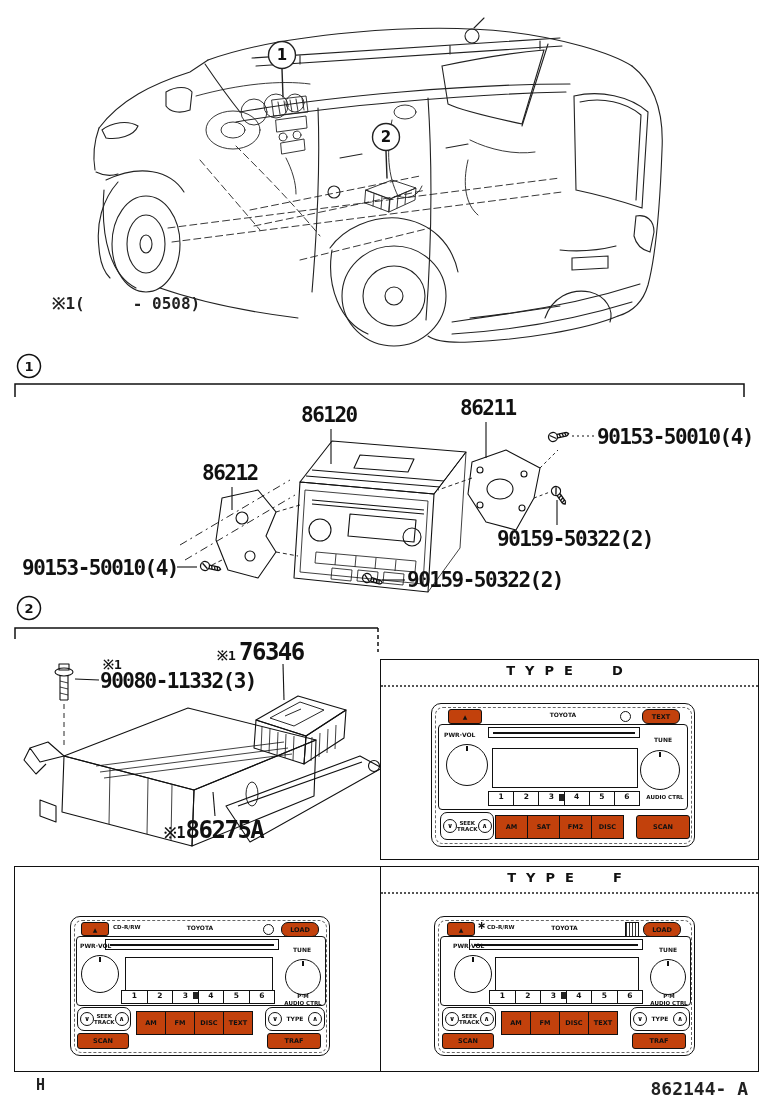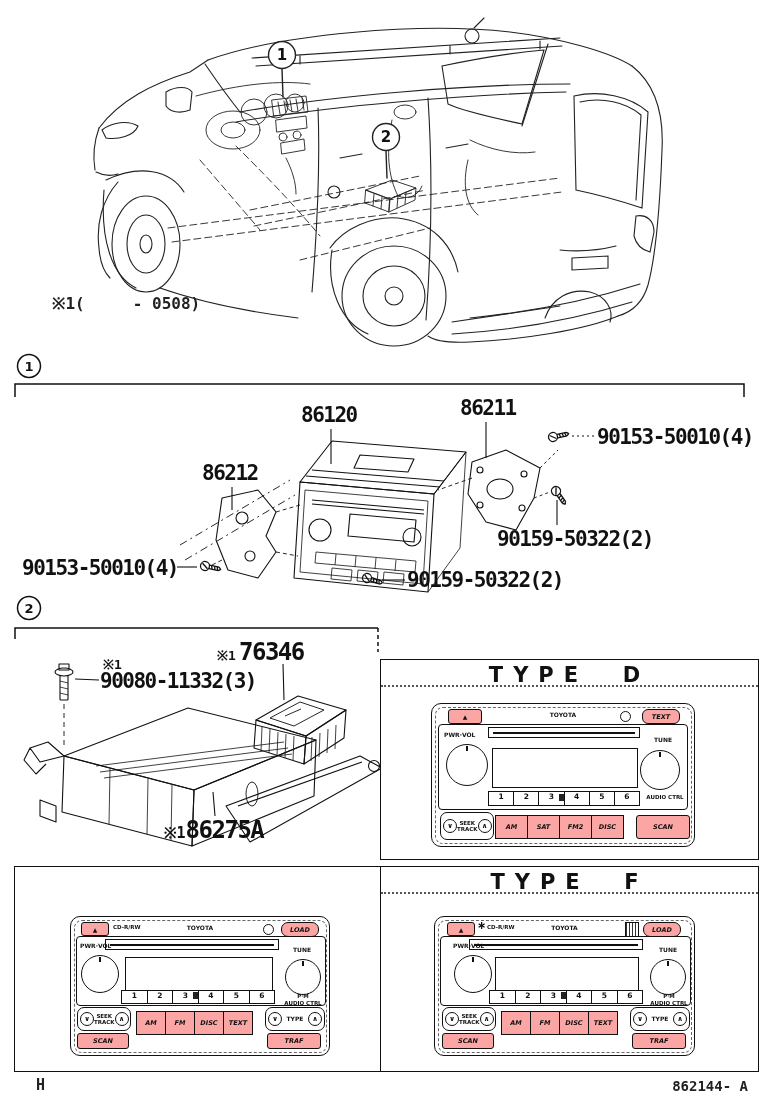--- a/index.html
+++ b/index.html
@@ -16,33 +16,33 @@
   .notemark{
     position:absolute;font-family:"DejaVu Sans Mono",monospace;font-weight:700;
     font-size:13px;white-space:nowrap;color:#111;
   }
   .note-text{
     position:absolute;font-family:"DejaVu Sans Mono",monospace;font-weight:700;
     font-size:16px;white-space:pre;color:#222;
   }
   .type-box{position:absolute;border:1.6px solid #111;background:#fff;}
   .type-head{
-    text-align:center;font-size:21px;font-weight:700;letter-spacing:10px;
+    text-align:center;font-size:13px;font-weight:700;letter-spacing:10px;
     padding-top:3px;height:22px;border-bottom:2px dotted #555;
     font-family:"DejaVu Sans",sans-serif;color:#111;white-space:pre;
   }
   .footer-txt{position:absolute;font-family:"DejaVu Sans Mono",monospace;font-weight:700;color:#222;}
 
   
   .face{position:absolute;border:1.7px solid #111;border-radius:10px;background:#fff;}
   .face-dash{position:absolute;inset:2.5px;border:1px dashed #666;border-radius:8px;}
   .upper{position:absolute;border:1.3px solid #111;border-radius:4px;}
   .fbtn{
     position:absolute;border:1.3px solid #111;display:flex;align-items:center;
-    justify-content:center;font-weight:700;background:#fca5a5;color:#111;font-style:italic;
+    justify-content:center;font-weight:700;background:#c2410c;color:#111;
   }
   .lbl{position:absolute;font-weight:700;color:#111;white-space:nowrap;}
   .knob{position:absolute;border:1.7px solid #111;border-radius:50%;background:#fff;}
   .knob::after{content:"";position:absolute;left:50%;top:1px;width:2px;height:5px;background:#111;transform:translateX(-50%);}
   .slot{position:absolute;border:1.3px solid #111;background:#fff;}
   .slot::after{content:"";position:absolute;left:4px;right:4px;top:45%;border-top:2px solid #111;}
   .disp{position:absolute;border:1.4px solid #111;background:#fff;}
   .presets{position:absolute;display:flex;border:1.2px solid #111;background:#fff;}
   .presets span{flex:1;border-right:1px solid #111;text-align:center;font-size:7.5px;font-weight:700;}
   .presets span:last-child{border-right:none;}
@@ -414,13 +414,13 @@
     <div class="combo" style="left:195px;top:90px;width:54px;height:22px;">
       <span class="arr">∨</span>
       <span class="mid" style="font-size:6px;">TYPE</span>
       <span class="arr">∧</span>
     </div>
     <div class="fbtn" style="left:197px;top:116px;width:52px;height:14px;border-radius:3px;font-size:6.5px;">TRAF</div>
   </div>
 </div>
 
 <div class="footer-txt" style="left:36px;top:1076px;font-size:15px;">H</div>
-<div class="footer-txt" style="left:600px;top:1078px;width:148px;text-align:right;font-size:14px;">862144- A</div>
+<div class="footer-txt" style="left:600px;top:1078px;width:148px;text-align:right;font-size:18px;">862144- A</div>
 
 </body></html>

